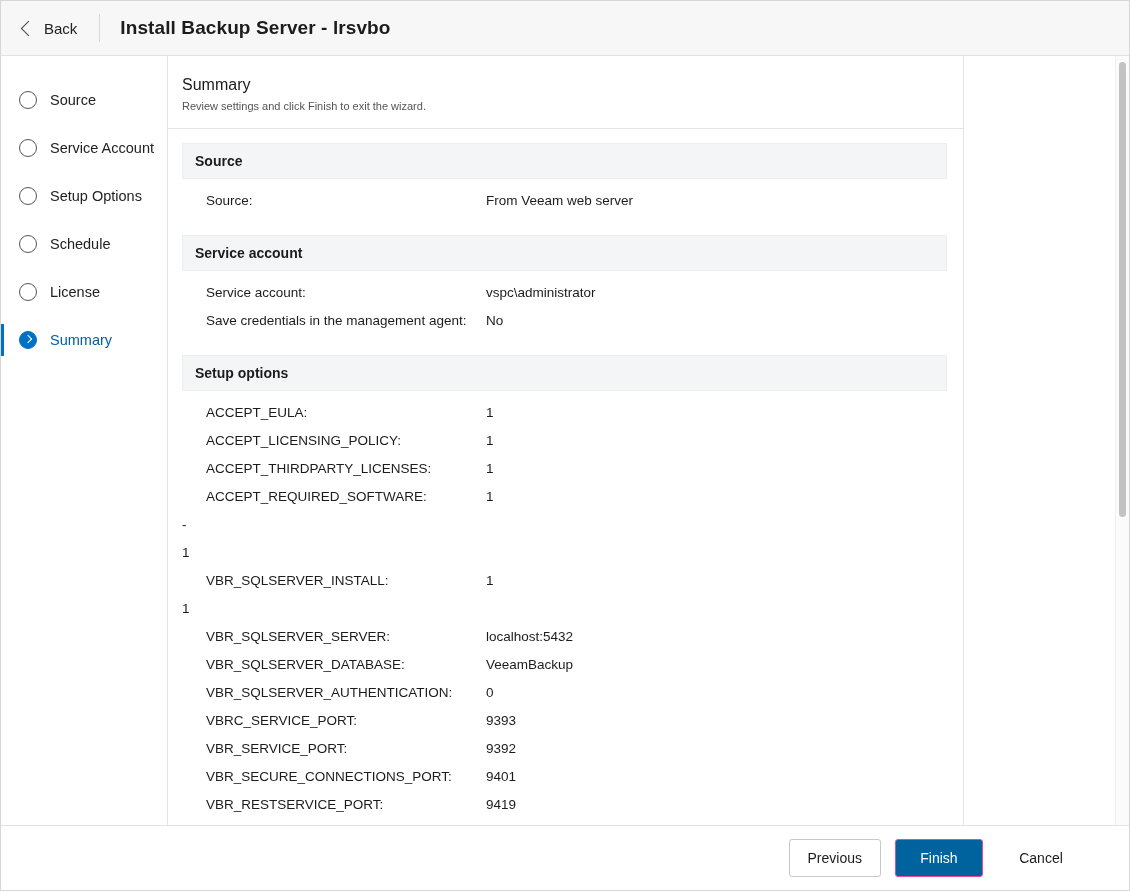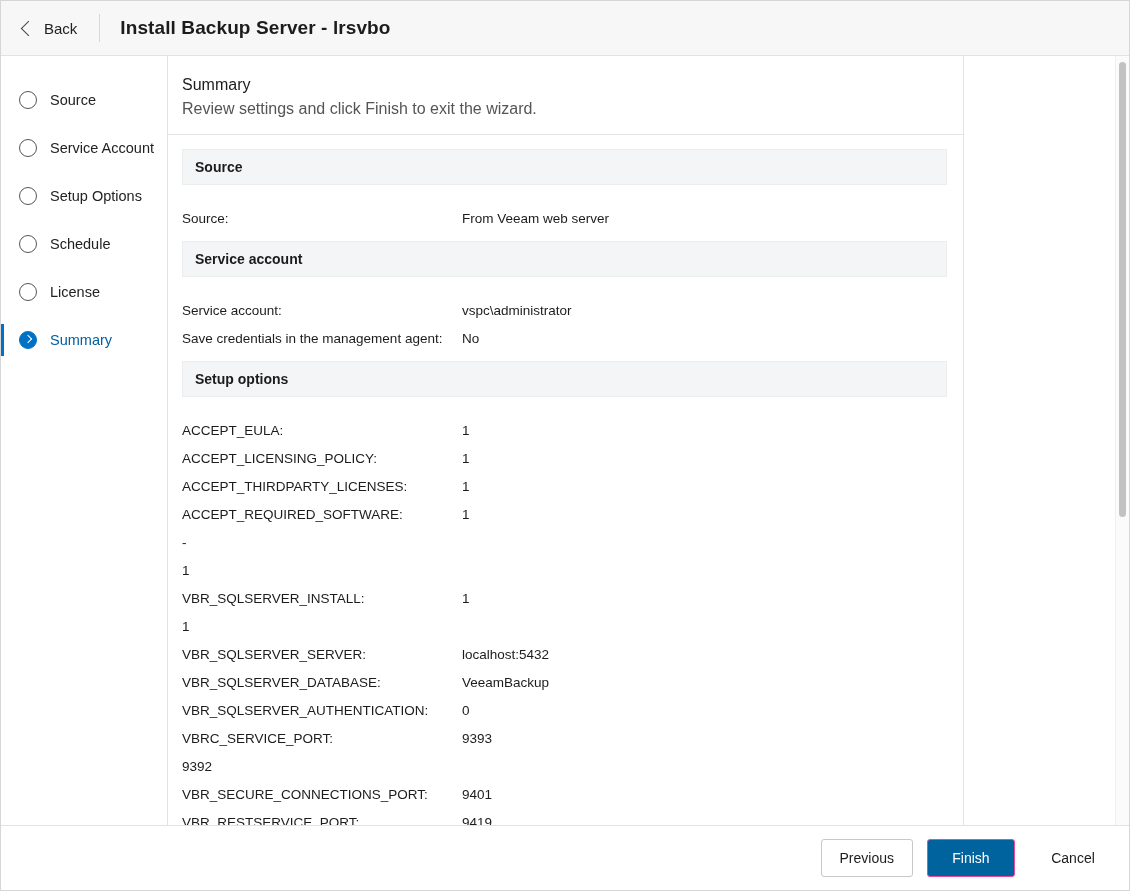--- a/index.html
+++ b/index.html
@@ -152,21 +152,21 @@
     border-bottom: 1px solid #e4e4e4;
     width: 795px;
     box-sizing: border-box;
   }
   .page-title {
     font-size: 16px;
     color: #1c1c1c;
     margin: 0 0 6px 0;
   }
   .page-sub {
-    font-size: 16px;
+    font-size: 11px;
     color: #555;
     margin: 0;
   }
   .section {
     margin: 14px 0 0 14px;
     width: 765px;
     background: #f4f5f6;
     border: 1px solid #eceded;
     box-sizing: border-box;
     padding: 9px 12px;
@@ -183,24 +183,24 @@
     align-items: baseline;
     height: 28px;
     font-size: 13.5px;
     color: #1c1c1c;
     padding-left: 14px;
   }
   .row .k {
     width: 280px;
     flex: none;
     white-space: nowrap;
+    margin-left: 24px;
   }
   .row .v {
     white-space: nowrap;
-    margin-top: 12px;
   }
   .rows.tight .row {
     height: 28px;
   }
   
   .vscroll-outer {
     position: absolute;
     top: 0;
     right: 0;
     bottom: 0;
@@ -243,21 +243,21 @@
   }
   
   .footer {
     height: 65px;
     min-height: 65px;
     border-top: 1px solid #e2e2e2;
     background: #ffffff;
     display: flex;
     align-items: center;
     justify-content: flex-end;
-    padding-right: 12px;
+    padding-right: 44px;
     gap: 14px;
     box-sizing: border-box;
   }
   .btn {
     font-family: "Liberation Sans", sans-serif;
     font-size: 14px;
     height: 38px;
     min-width: 88px;
     padding: 0 18px;
     border-radius: 3px;
@@ -392,20 +392,21 @@
           </div>
           <div class="row">
             <span class="k">VBR_SQLSERVER_AUTHENTICATION:</span>
             <span class="v">0</span>
           </div>
           <div class="row">
             <span class="k">VBRC_SERVICE_PORT:</span>
             <span class="v">9393</span>
           </div>
           <div class="row">
+            <span class="k">VBR_SERVICE_PORT:</span>
             <span class="v">9392</span>
           </div>
           <div class="row">
             <span class="k">VBR_SECURE_CONNECTIONS_PORT:</span>
             <span class="v">9401</span>
           </div>
           <div class="row">
             <span class="k">VBR_RESTSERVICE_PORT:</span>
             <span class="v">9419</span>
           </div>

